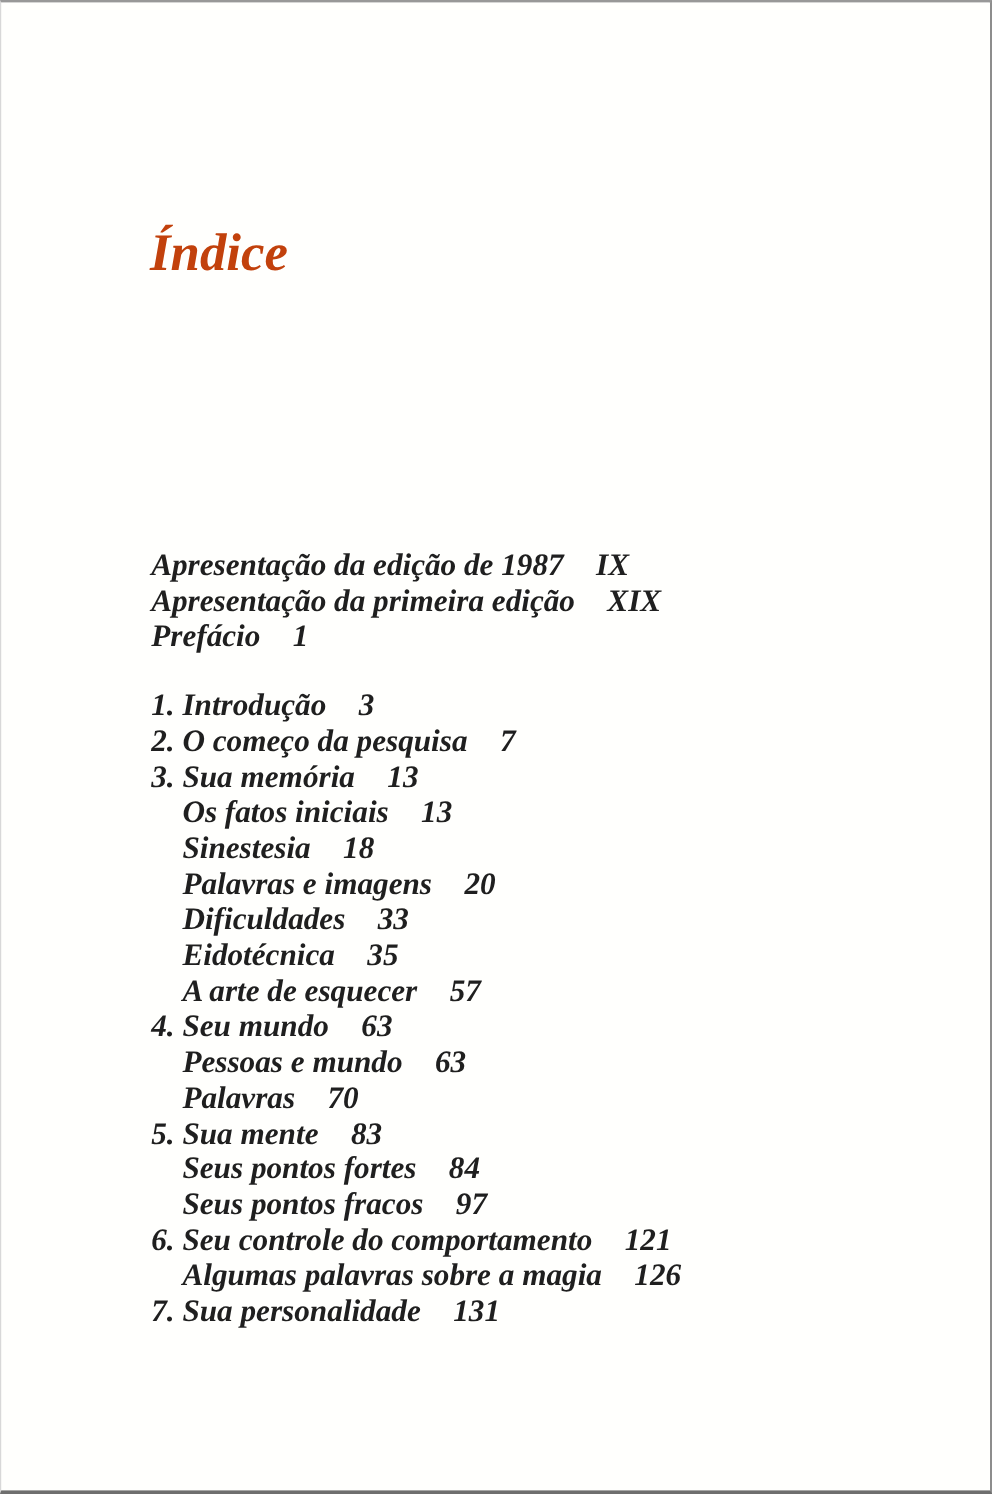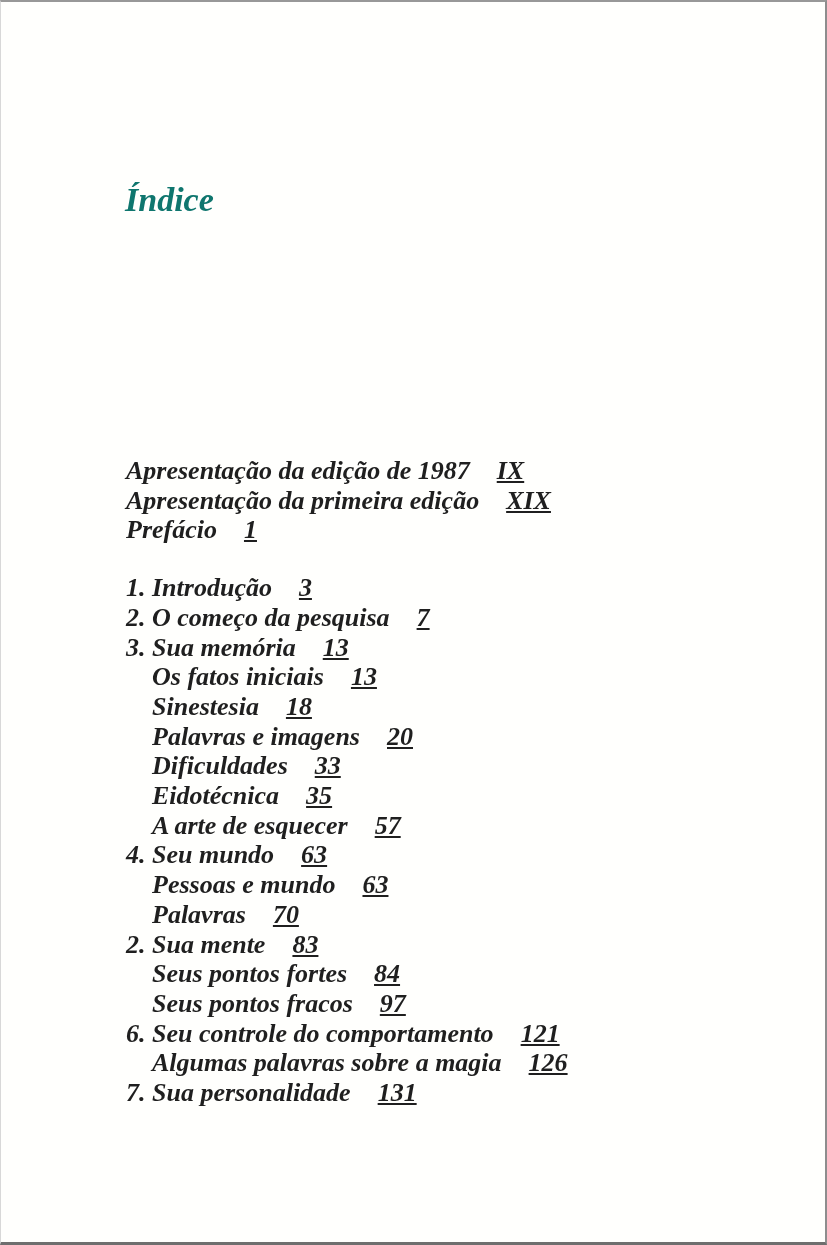--- a/index.html
+++ b/index.html
@@ -18,25 +18,25 @@
     border-bottom: 3px solid #6e6e6e;
     border-left: 1px solid #d8d8d8;
     overflow: hidden;
     font-family: "Liberation Serif", "DejaVu Serif", serif;
     color: #1f1f1f;
   }
   .page-title {
     position: absolute;
     left: 124px;
     top: 156px;
-    font-size: 34px;
+    font-size: 44px;
     font-style: italic;
     font-weight: bold;
     line-height: 1.1;
-    color: #0f766e;
+    color: #c2410c;
   }
   .toc {
     position: absolute;
     left: 125px;
     top: 454px;
     width: 620px;
     font-size: 26px;
     font-style: italic;
     line-height: 29.7px;
   }
@@ -49,21 +49,20 @@
   }
   .toc-line.sub {
     margin-left: 26px;
   }
   .toc-line.sub .toc-label {
     font-weight: bold;
   }
   .toc-page {
     font-weight: bold;
     margin-left: 27px;
-    text-decoration: underline;
   }
   .toc-gap {
     height: 28px;
   }
 </style>
 </head>
 <body>
 
 <div class="page">
   <h1 class="page-title">Índice</h1>
@@ -81,21 +80,21 @@
         <div class="toc-line"><span class="toc-label">3. Sua memória</span><span class="toc-page">13</span></div>
         <div class="toc-line sub"><span class="toc-label">Os fatos iniciais</span><span class="toc-page">13</span></div>
         <div class="toc-line sub"><span class="toc-label">Sinestesia</span><span class="toc-page">18</span></div>
         <div class="toc-line sub"><span class="toc-label">Palavras e imagens</span><span class="toc-page">20</span></div>
         <div class="toc-line sub"><span class="toc-label">Dificuldades</span><span class="toc-page">33</span></div>
         <div class="toc-line sub"><span class="toc-label">Eidotécnica</span><span class="toc-page">35</span></div>
         <div class="toc-line sub"><span class="toc-label">A arte de esquecer</span><span class="toc-page">57</span></div>
         <div class="toc-line"><span class="toc-label">4. Seu mundo</span><span class="toc-page">63</span></div>
         <div class="toc-line sub"><span class="toc-label">Pessoas e mundo</span><span class="toc-page">63</span></div>
         <div class="toc-line sub"><span class="toc-label">Palavras</span><span class="toc-page">70</span></div>
-        <div class="toc-line"><span class="toc-label">2. Sua mente</span><span class="toc-page">83</span></div>
+        <div class="toc-line"><span class="toc-label">5. Sua mente</span><span class="toc-page">83</span></div>
         <div class="toc-line sub"><span class="toc-label">Seus pontos fortes</span><span class="toc-page">84</span></div>
         <div class="toc-line sub"><span class="toc-label">Seus pontos fracos</span><span class="toc-page">97</span></div>
         <div class="toc-line"><span class="toc-label">6. Seu controle do comportamento</span><span class="toc-page">121</span></div>
         <div class="toc-line sub"><span class="toc-label">Algumas palavras sobre a magia</span><span class="toc-page">126</span></div>
         <div class="toc-line"><span class="toc-label">7. Sua personalidade</span><span class="toc-page">131</span></div>
       </div>
   </div>
 </div>
 
 </body></html>

